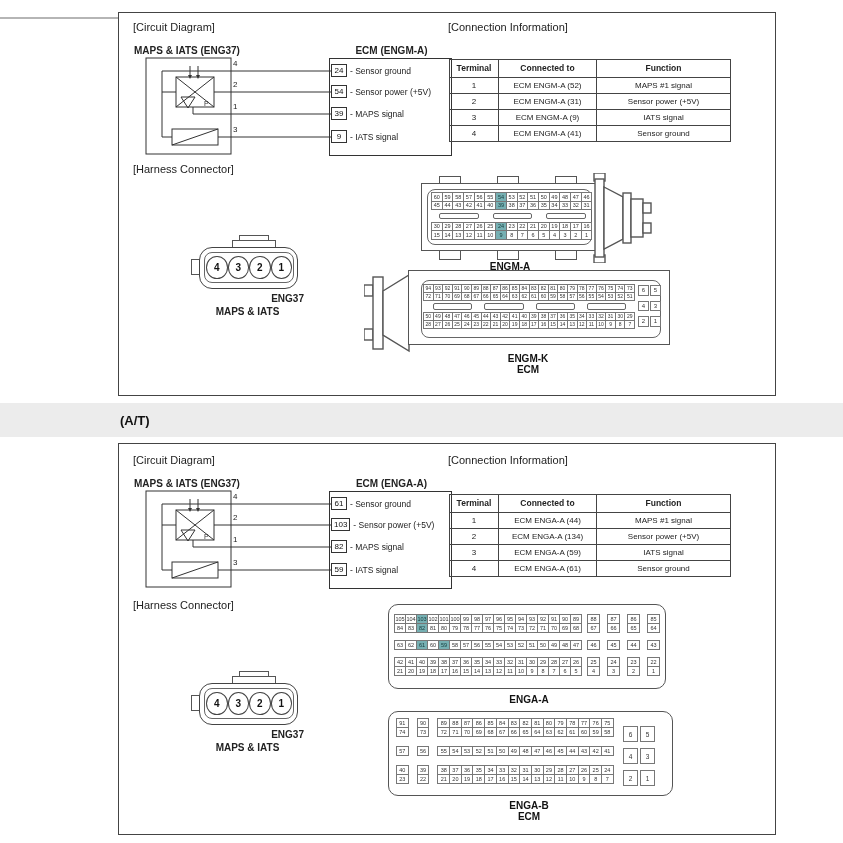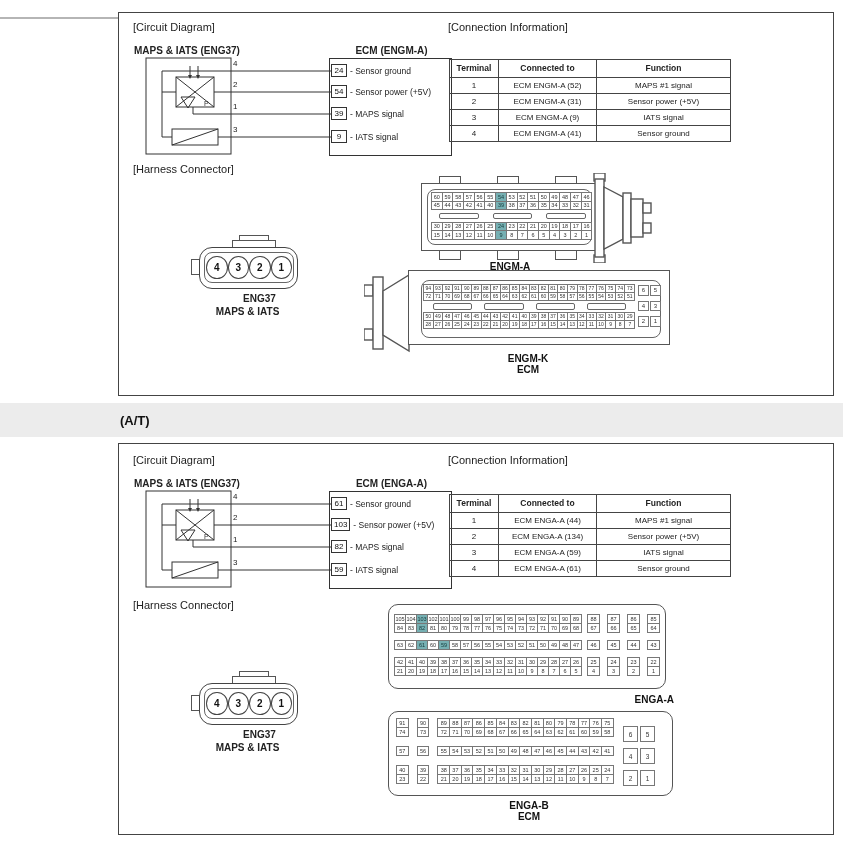--- a/index.html
+++ b/index.html
@@ -2,21 +2,21 @@
 <html><head>
 <meta charset="utf-8">
 <style>
   html,body{margin:0;padding:0;background:#fff;}
   .page{position:relative;width:843px;height:843px;background:#fff;overflow:hidden;
         font-family:"Liberation Sans", sans-serif;color:#222;}
   
   .top-rule{position:absolute;left:0;top:17px;width:731px;height:2px;background:#b5b5b5;}
   .top-mark{position:absolute;left:641px;top:13px;width:15px;height:4px;background:#555;border-radius:1px;}
   
-  .panel{position:absolute;left:118px;width:716px;border:1.6px solid #444;background:#fff;box-sizing:border-box;}
+  .panel{position:absolute;left:118px;width:658px;border:1.6px solid #444;background:#fff;box-sizing:border-box;}
   #panel-1{top:12px;height:384px;}
   #panel-2{top:443px;height:392px;}
   .at-band{position:absolute;left:0;top:403px;width:843px;height:34px;background:#ececec;
            display:flex;align-items:center;}
   .at-band span{margin-left:120px;font-weight:bold;font-size:13px;color:#111;}
   
   .blabel{position:absolute;font-size:11px;color:#222;white-space:nowrap;}
   
   .circuit{position:absolute;left:13px;top:32px;width:335px;height:135px;}
   .sensor-title{position:absolute;left:2px;top:0;font-size:10px;font-weight:bold;white-space:nowrap;}
@@ -38,21 +38,21 @@
   .harness{position:absolute;left:72px;top:220px;width:125px;height:100px;}
   .h-tab1{position:absolute;left:48px;top:2px;width:28px;height:7px;border:1.4px solid #555;background:#fff;}
   .h-tab2{position:absolute;left:41px;top:7px;width:42px;height:9px;border:1.4px solid #555;background:#fff;}
   .h-ltab{position:absolute;left:0px;top:26px;width:9px;height:14px;border:1.2px solid #555;background:#fff;}
   .h-rtab{position:absolute;left:96px;top:26px;width:9px;height:14px;border:1.2px solid #555;background:#fff;}
   .h-body{position:absolute;left:8px;top:14px;width:97px;height:40px;border:1.6px solid #444;border-radius:13px;background:#fff;}
   .h-inner{position:absolute;left:4px;top:4px;width:86px;height:29px;border:1px solid #666;border-radius:8px;
            display:flex;align-items:center;justify-content:space-between;padding:0 1px;box-sizing:content-box;}
   .cavity{width:21px;height:21px;border:1.6px solid #444;border-radius:50%;background:#fff;
           display:flex;align-items:center;justify-content:center;font-size:10px;font-weight:bold;color:#111;}
-  .h-name{position:absolute;left:12px;top:60px;width:113px;text-align:center;font-size:10px;font-weight:bold;}
+  .h-name{position:absolute;left:0;top:60px;width:113px;text-align:right;font-size:10px;font-weight:bold;}
   .h-cap{position:absolute;left:0;top:73px;width:113px;text-align:center;font-size:10px;font-weight:bold;white-space:nowrap;}
   
   .ecmconn{position:absolute;}
   .c-body{position:absolute;border:1.6px solid #555;background:#fff;box-sizing:border-box;}
   .c-inner{position:absolute;border:1px solid #666;border-radius:8px;background:#fff;box-sizing:border-box;}
   .grid{position:absolute;}
   .pinrow{display:flex;}
   .pinrow + .pinrow{margin-top:-1px;}
   .pingroup{display:flex;}
   .pingroup.spaced{gap:7px;}
@@ -91,21 +91,21 @@
   .engm-k .siderow .pincell{width:11px;height:10.5px;font-size:6px;margin-left:0;}
   .engm-k .c-caption{left:44px;top:84px;width:240px;}
   
   .enga-a{width:290px;height:105px;}
   .enga-a .c-body{left:4px;top:4px;width:278px;height:85px;border-radius:10px;}
   .enga-a .grid{left:10px;top:14px;}
   .enga-a .pincell{width:12px;height:10px;font-size:5.5px;}
   .enga-a .pingroup.spaced{margin-left:5px;}
   .enga-a .pingroup.spaced .pincell{width:13px;}
   .enga-a .band + .band{margin-top:7px;}
-  .enga-a .c-caption{left:0;top:94px;width:290px;text-align:right;}
+  .enga-a .c-caption{left:0;top:94px;width:290px;}
   
   .enga-b{width:290px;height:112px;}
   .enga-b .c-body{left:4px;top:2px;width:285px;height:85px;border-radius:10px;}
   .enga-b .grid{left:12px;top:9px;}
   .enga-b .pincell{width:12.7px;height:10px;font-size:5.5px;}
   .enga-b .pingroup{margin-right:8px;}
   .enga-b .pingroup:last-child{margin-right:0;}
   .enga-b .band + .band{margin-top:9px;}
   .enga-b .sideblock{left:239px;top:17px;}
   .enga-b .siderow{gap:2px;}

